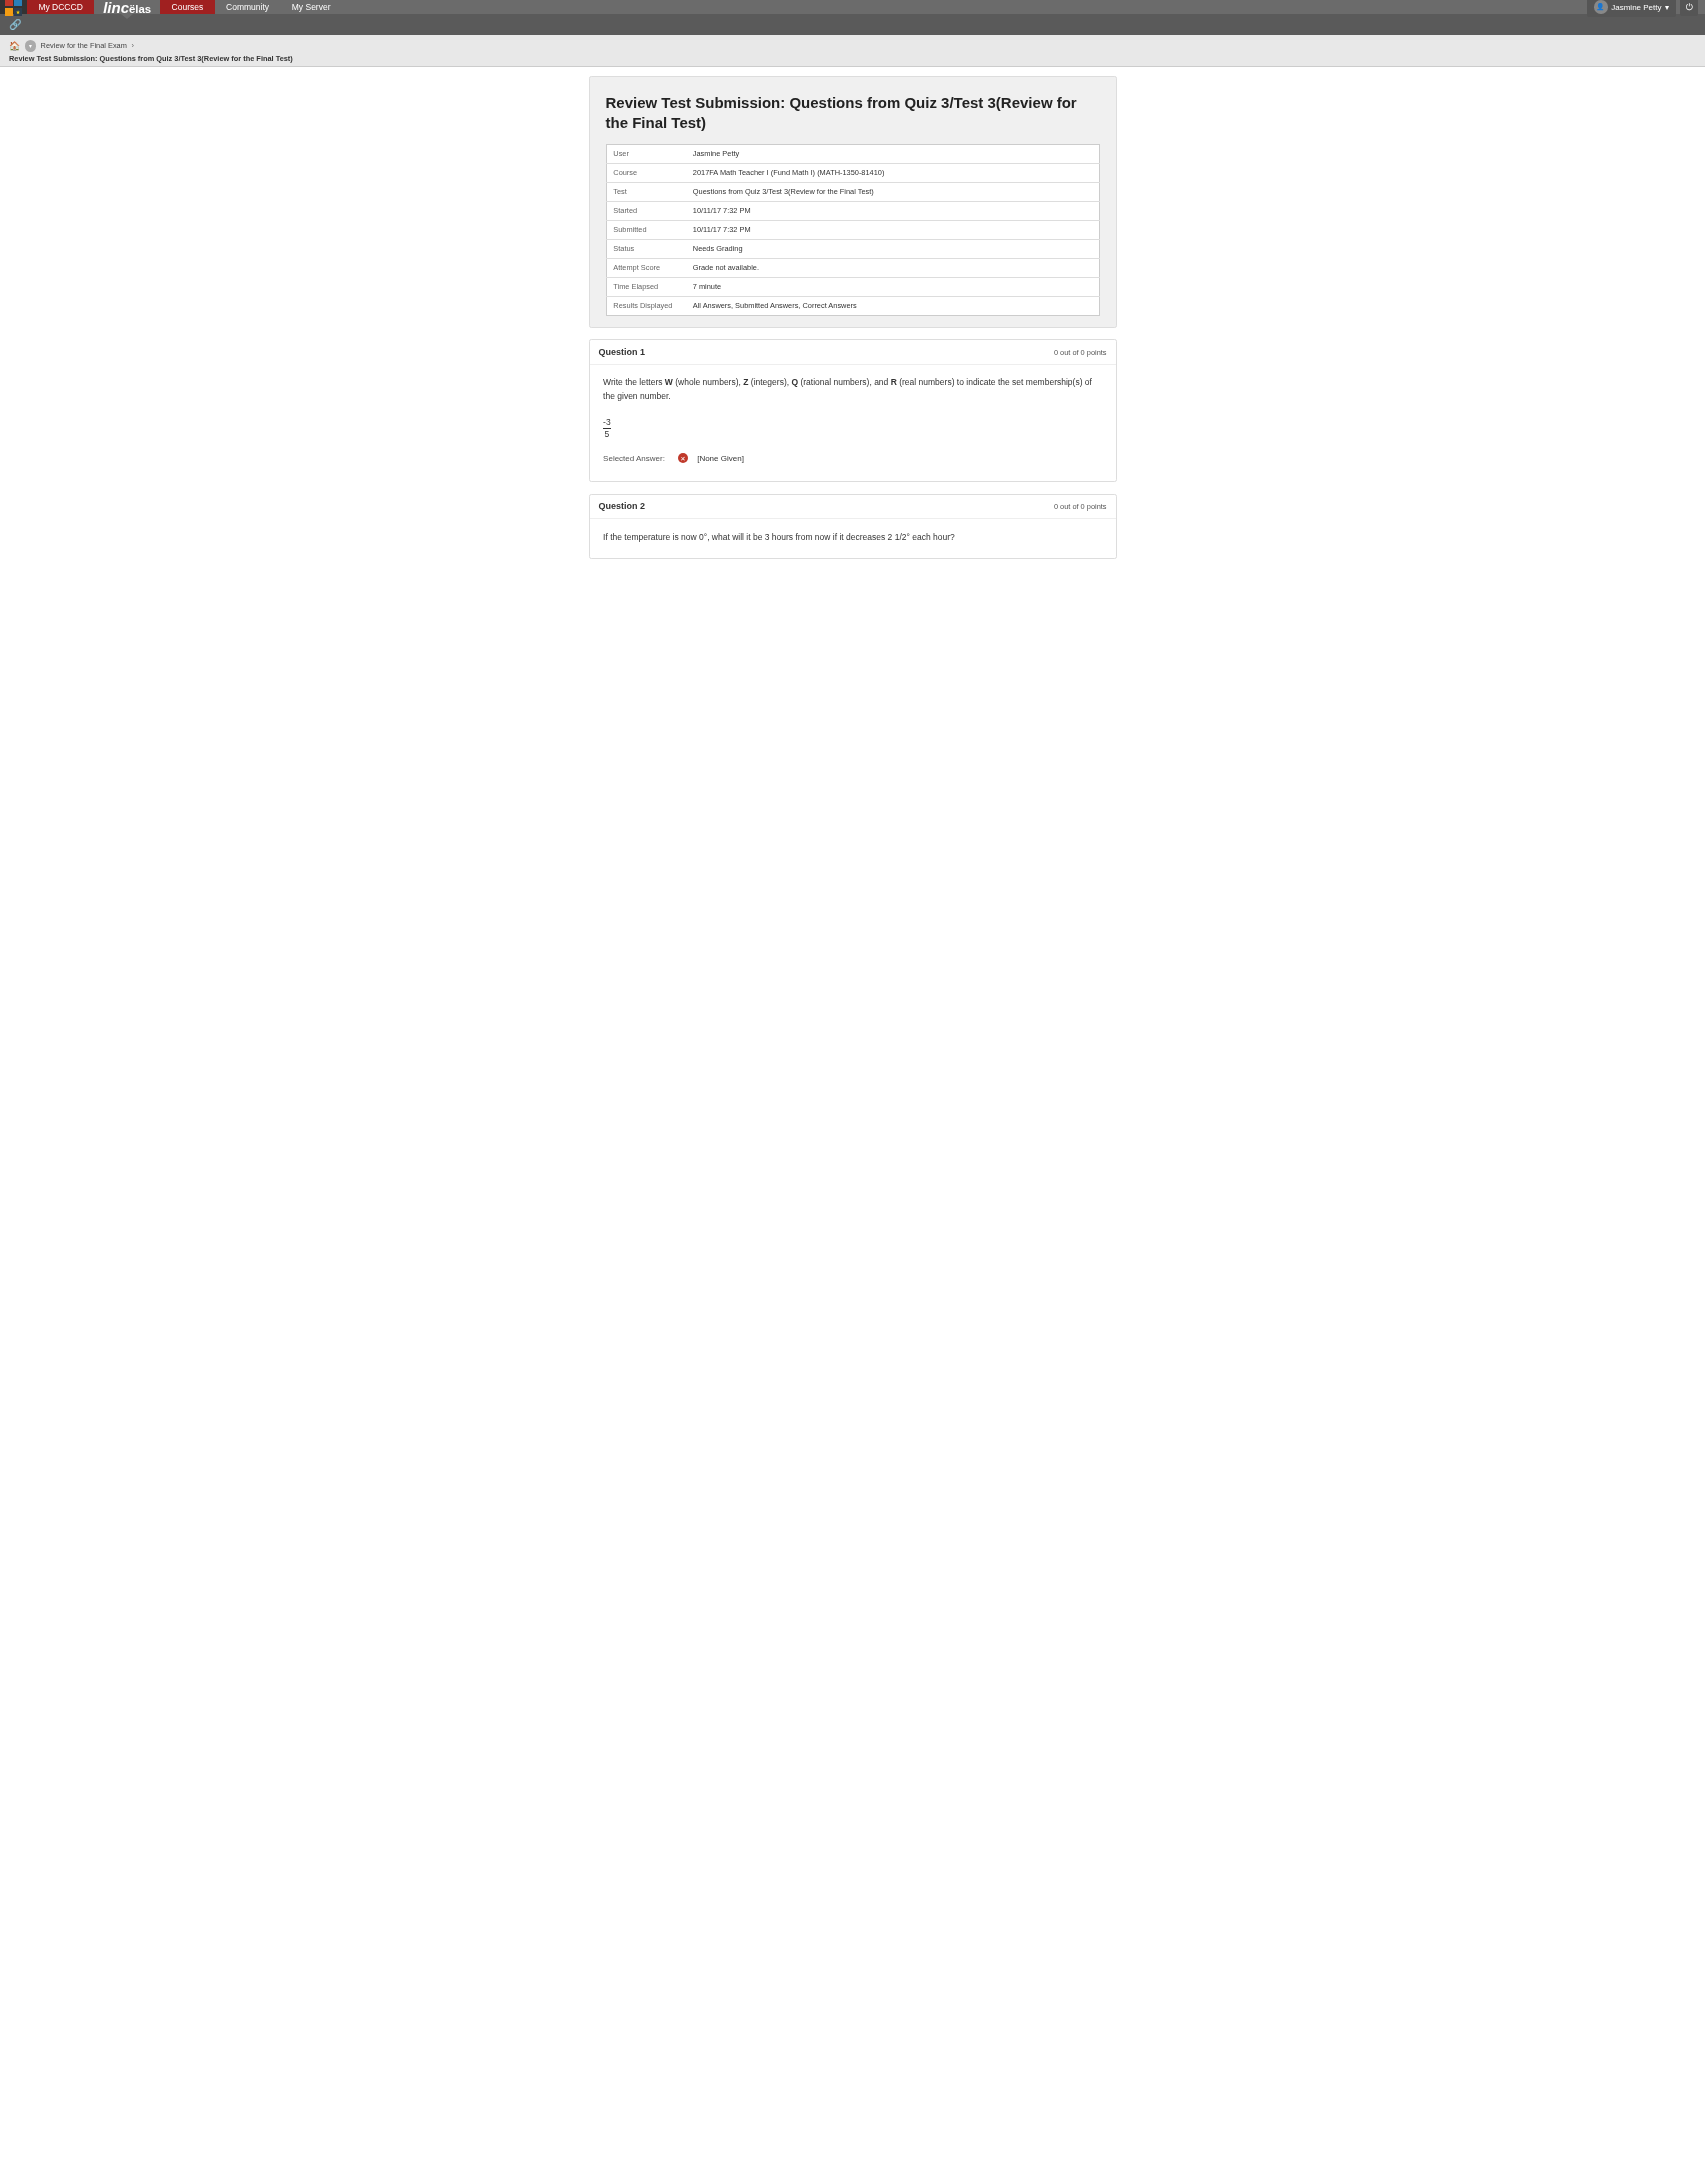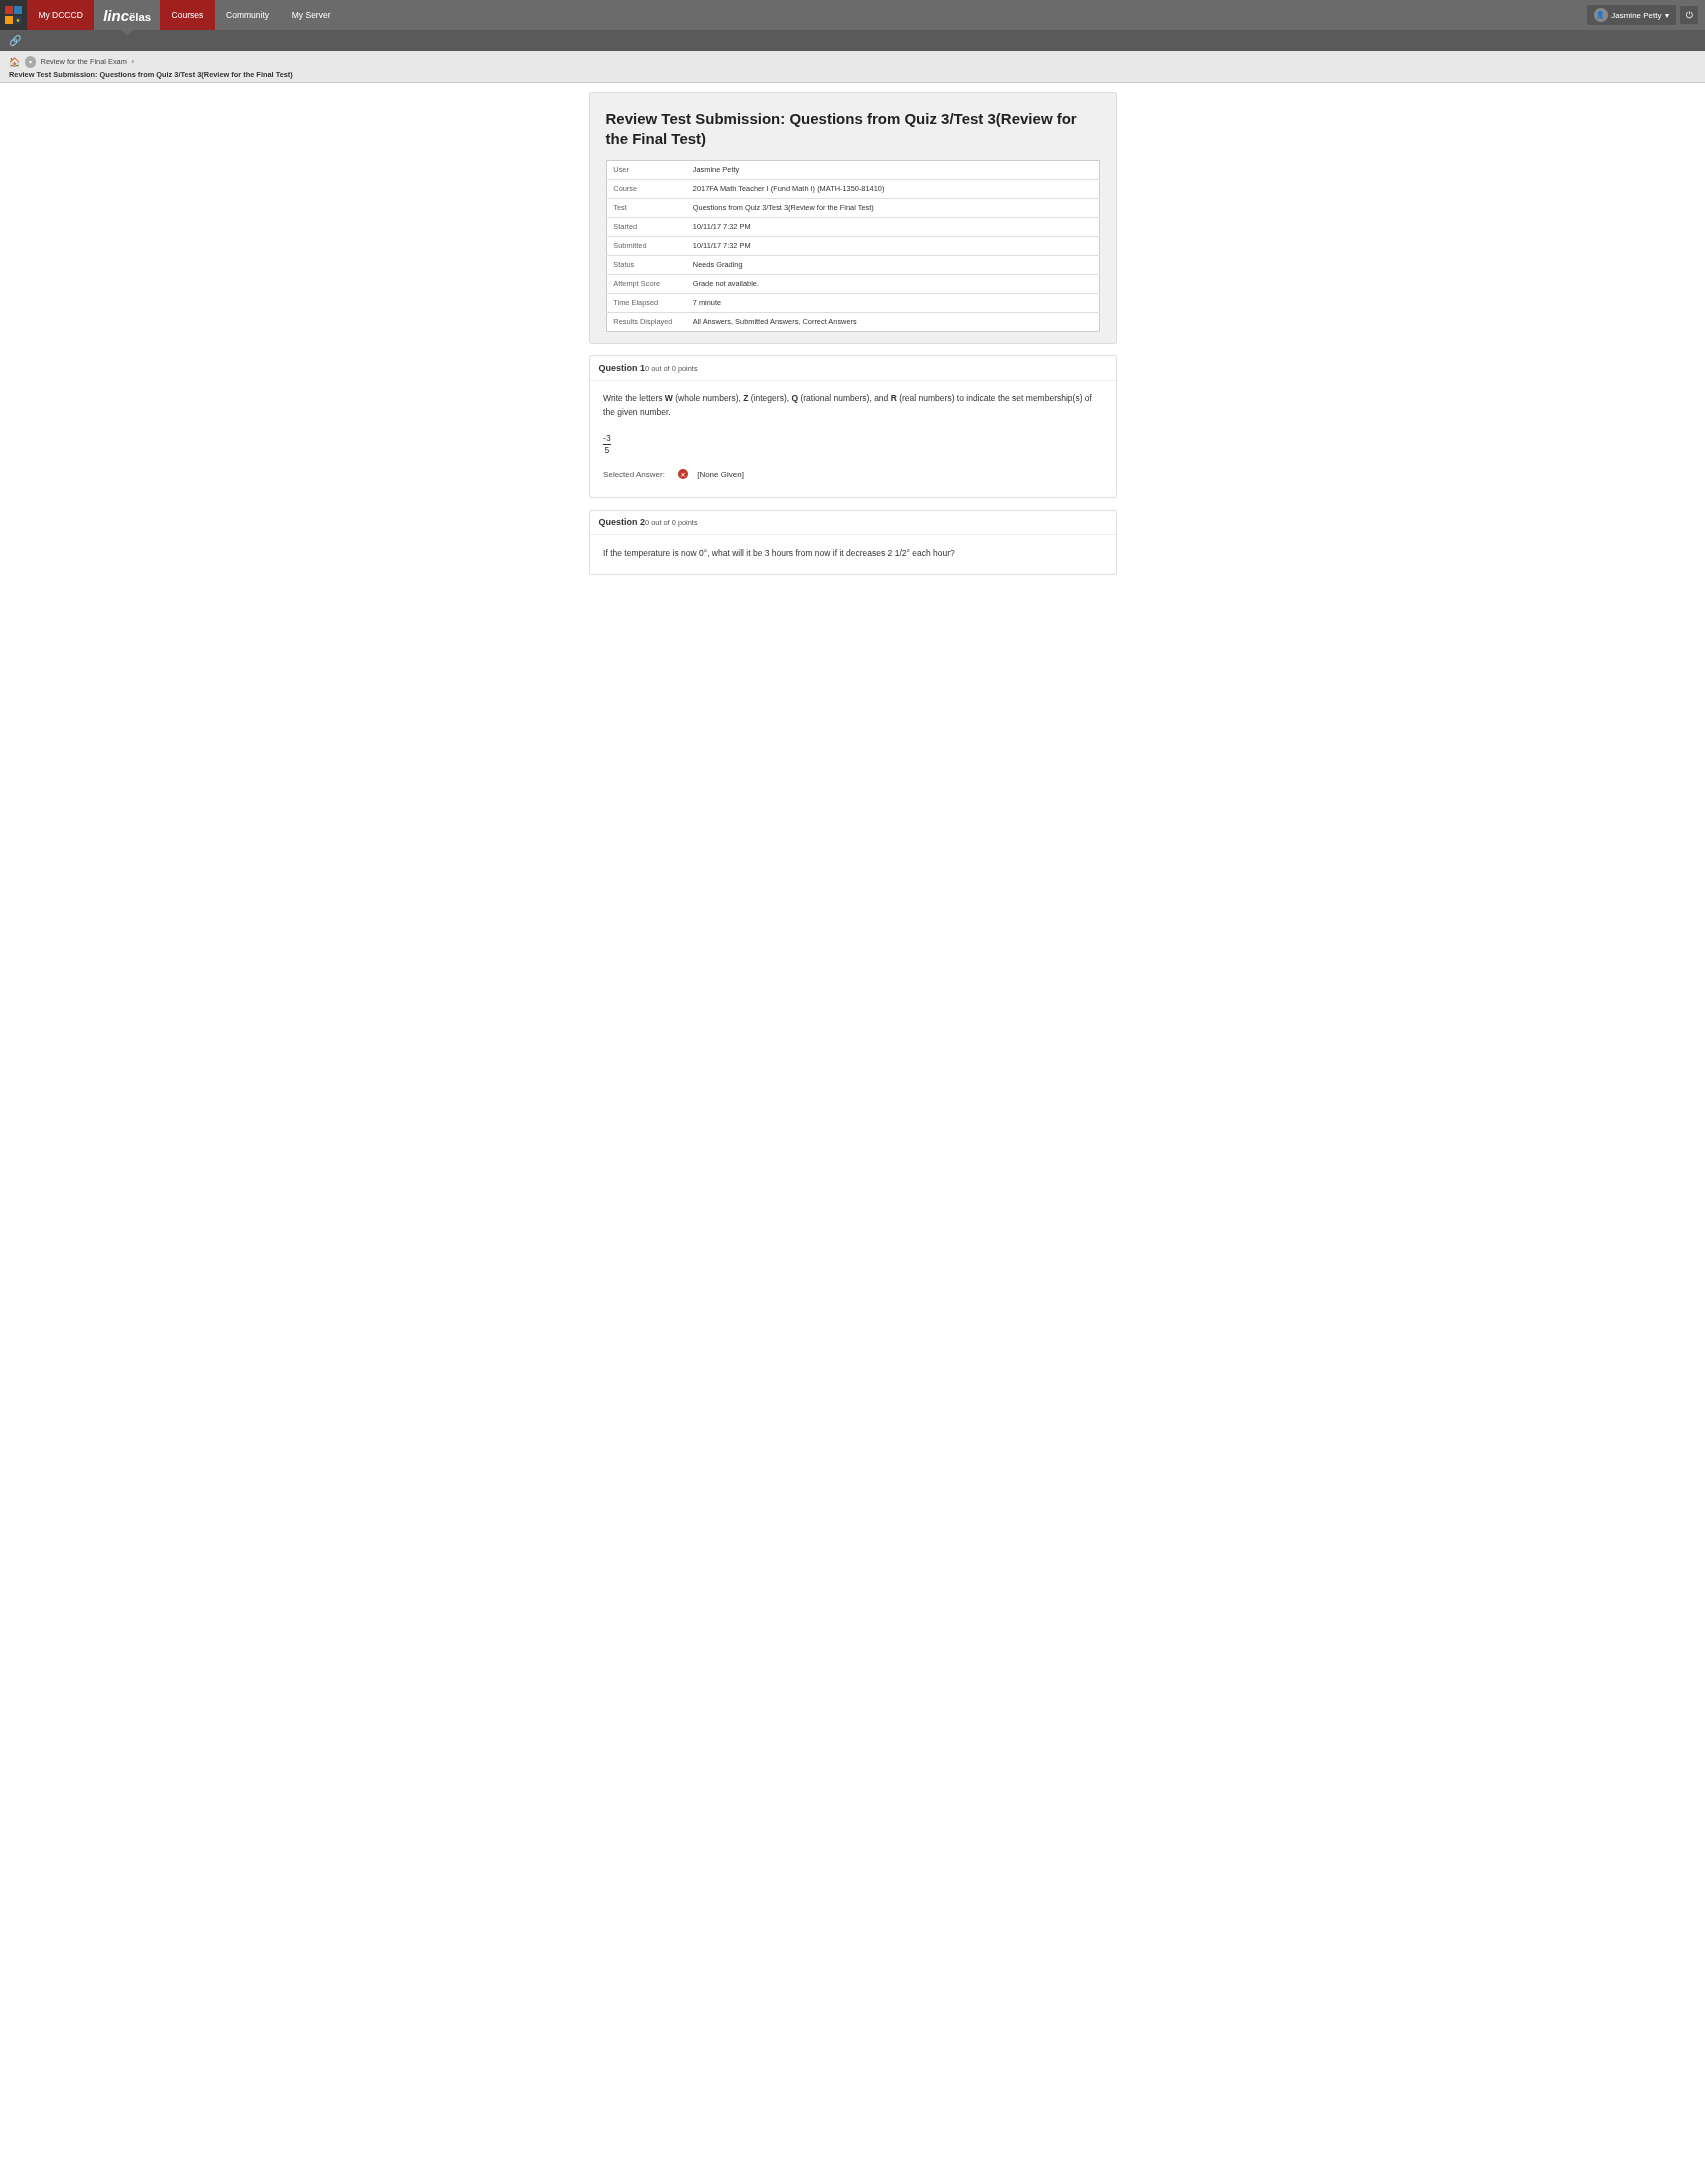--- a/index.html
+++ b/index.html
@@ -3,21 +3,21 @@
   <meta charset="utf-8">
   <style>
     * { box-sizing: border-box; margin: 0; padding: 0; }
     body { font-family: Arial, Helvetica, sans-serif; font-size: 8px; background: #fff; color: #333; }
 
     
     .top-nav {
       display: flex;
       align-items: stretch;
       background: #6b6b6b;
-      height: 30px;
+      height: 14px;
       position: relative;
     }
     .nav-logo {
       display: flex;
       align-items: center;
       background: #333;
       padding: 2.3px 4.5px;
       min-width: 25px;
     }
     .logo-grid {
@@ -220,21 +220,21 @@
     
     .question-section {
       border: 0.6px solid #ddd;
       border-radius: 2.3px;
       margin-bottom: 11.4px;
       background: #fff;
       overflow: hidden;
     }
     .question-header {
       display: flex;
-      justify-content: flex-start;
+      justify-content: space-between;
       align-items: center;
       padding: 6.8px 9px;
       border-bottom: 0.6px solid #eee;
     }
     .question-number {
       font-weight: bold;
       font-size: 9px;
     }
     .question-points {
       font-size: 7.4px;

